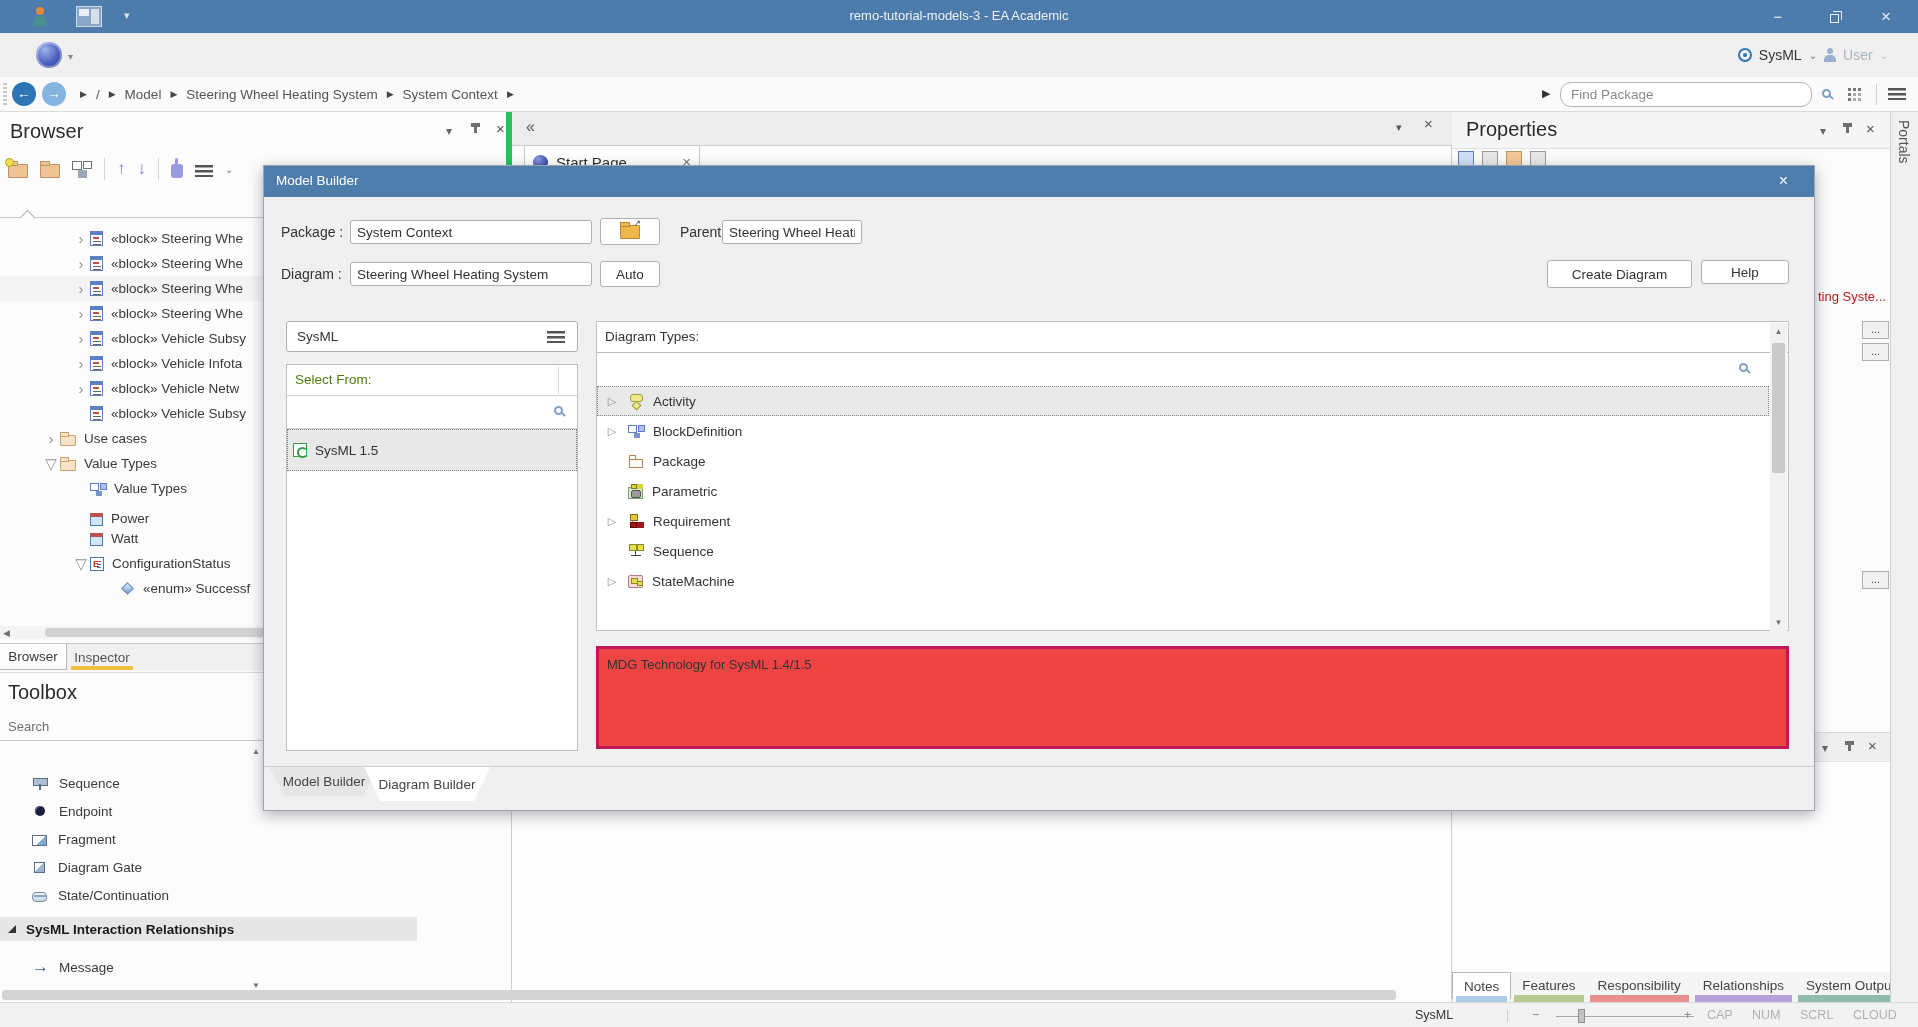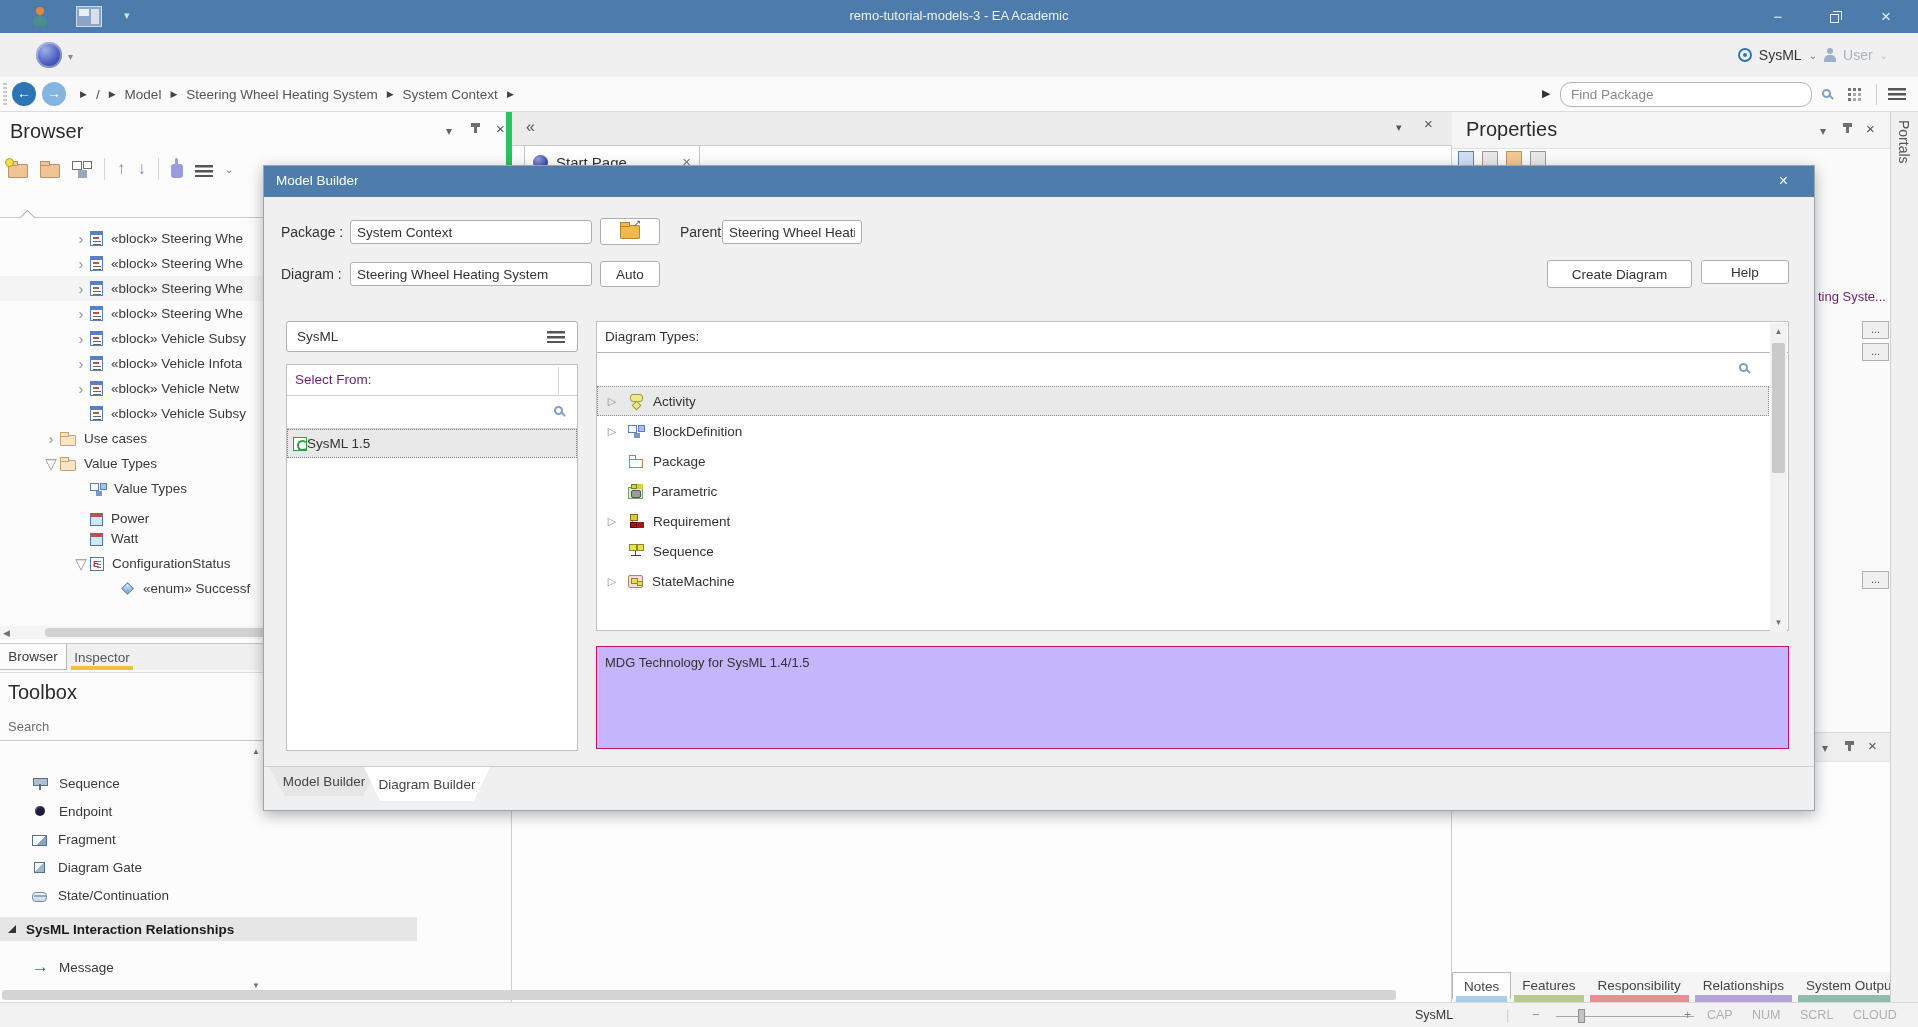--- a/index.html
+++ b/index.html
@@ -162,21 +162,21 @@
   #start-tab { position:absolute; left:12px; top:33px; width:176px; height:34px; background:#fff; border:1px solid #c8c8c8; display:flex; align-items:center; gap:8px; padding:0 8px; }
   .ic-globe { width:15px; height:15px; border-radius:50%; background:radial-gradient(circle at 35% 30%, #8fa0e0, #4050b0 60%, #2a3488); flex:none; }
   #start-tab .tab-label { font-size:15px; color:#333; white-space:nowrap; }
   #start-tab .ic-x { margin-left:auto; color:#777; }
 
   
   #props { position:absolute; left:1452px; top:112px; width:438px; height:890px; background:#f5f5f5; }
   #props .panel-title { position:absolute; left:14px; top:6px; }
   #props-content { position:absolute; left:0; top:36px; width:438px; height:584px; background:#fbfbfb; border-top:1px solid #e0e0e0; }
   .pfrag-ic { position:absolute; top:2px; width:16px; height:16px; border:1px solid #999; background:#e8e8e8; }
-  .pfrag-text { position:absolute; left:366px; top:140px; font-size:13px; color:#701a75; white-space:nowrap; }
+  .pfrag-text { position:absolute; left:366px; top:140px; font-size:13px; color:#b91c1c; white-space:nowrap; }
   .pell { position:absolute; left:410px; width:27px; height:18px; background:#f0f0f0; border:1px solid #b0b0b0; font-size:11px; color:#555; text-align:center; line-height:14px; }
   #props-hdr2 { position:absolute; left:0; top:620px; width:438px; height:30px; background:#efefef; border-top:1px solid #d8d8d8; border-bottom:1px solid #e4e4e4; }
   #props-notes-area { position:absolute; left:0; top:650px; width:438px; height:212px; background:#fdfdfd; }
   #props-tabs { position:absolute; left:0; top:860px; width:438px; height:30px; background:#f5f5f5; display:flex; align-items:flex-start; }
   .ptab { position:relative; height:27px; padding:0 11px; display:flex; align-items:center; font-size:13.5px; color:#444; white-space:nowrap; }
   .ptab.active { background:#fff; border:1px solid #b8b8b8; border-bottom:none; }
   .ptab-bar { position:absolute; left:3px; right:3px; bottom:-3px; height:7px; }
   .ptab.active .ptab-bar { bottom:-4px; }
 
   
@@ -210,26 +210,26 @@
   .dlg-btn { position:absolute; background:#fff; border:1px solid #b0b0b0; border-radius:3px; font-size:13.5px; color:#333;
              display:flex; align-items:center; justify-content:center; }
   .ic-folder-btn { width:20px; height:14px; background:#f0b84a; border:1px solid #b8863a; border-radius:1px; position:relative; }
   .ic-folder-btn::before { content:""; position:absolute; left:-1px; top:-4px; width:8px; height:3px; background:#f0b84a; border:1px solid #b8863a; }
   .ic-folder-btn::after { content:"↗"; position:absolute; right:-2px; top:-8px; font-size:9px; color:#555; }
   #dlg-combo { position:absolute; left:22px; top:155px; width:292px; height:31px; background:#fff; border:1px solid #b0b0b0; border-radius:3px; }
   #dlg-combo .val { position:absolute; left:10px; top:7px; font-size:13.5px; color:#333; }
   #dlg-combo .ic-menu { position:absolute; right:12px; top:9px; }
   #dlg-left { position:absolute; left:22px; top:198px; width:292px; height:387px; background:#fff; border:1px solid #c0c0c0; }
   #dlg-left .hdr { position:absolute; left:0; top:0; width:100%; height:31px; border-bottom:1px solid #d0d0d0; }
-  #dlg-left .hdr .t { position:absolute; left:8px; top:7px; font-size:13.5px; color:#701a75; }
+  #dlg-left .hdr .t { position:absolute; left:8px; top:7px; font-size:13.5px; color:#4d7c0f; }
   #dlg-left .hdr .colsep { position:absolute; right:18px; top:2px; width:1px; height:27px; background:#d8d8d8; }
   #dlg-left .searchrow { position:absolute; left:0; top:31px; width:100%; height:33px; border-bottom:1px solid #d0d0d0; }
   #dlg-left .searchrow .ic-search { position:absolute; right:14px; top:10px; }
   #tech-list { position:absolute; left:0; top:64px; width:100%; }
-  .tech-row { height:29px; display:flex; align-items:center; padding-left:6px; }
+  .tech-row { height:42px; display:flex; align-items:center; gap:8px; padding-left:6px; }
   .tech-row.sel { background:#e8e8e8; outline:1px dotted #808080; outline-offset:-1px; }
   .tech-row .lbl { font-size:13.5px; color:#333; }
   .ic-sysml { width:14px; height:14px; border:1px solid #2f9e44; background:#fff; }
   .ic-sysml::before { content:""; position:absolute; left:2.5px; top:2.5px; width:7px; height:7px; border:2px solid #2f9e44; border-right-color:transparent; border-radius:50%; }
   #dlg-right { position:absolute; left:332px; top:155px; width:1193px; height:310px; background:#fff; border:1px solid #c0c0c0; }
   #dlg-right .hdr { position:absolute; left:0; top:0; width:100%; height:31px; border-bottom:1px solid #b8b8b8; }
   #dlg-right .hdr .t { position:absolute; left:8px; top:7px; font-size:13.5px; color:#333; }
   #dlg-right .searchrow { position:absolute; left:0; top:31px; width:100%; height:33px; }
   #dlg-right .searchrow .ic-search { position:absolute; right:40px; top:10px; }
   #dt-list { position:absolute; left:0; top:64px; width:1172px; }
@@ -255,21 +255,21 @@
   .ic-package::after { content:""; position:absolute; left:1px; top:6px; width:12px; height:7px; border:1px solid #b9824e; background:#fff; }
   .ic-requirement { background:linear-gradient(#888,#888) 4px 7px/1px 3px no-repeat; }
   .ic-requirement::before { content:""; position:absolute; left:2px; top:1px; width:6px; height:5px; background:#e0c840; border:1px solid #8a6a10; }
   .ic-requirement::after { content:""; position:absolute; left:2px; top:9px; width:5px; height:4px; background:#a01818; border:1px solid #600; box-shadow:7px 0 0 #a01818; }
   .ic-sequence { background:linear-gradient(#444,#444) 3px 12px/10px 1px no-repeat, linear-gradient(#444,#444) 7px 8px/1px 5px no-repeat; }
   .ic-sequence::before { content:""; position:absolute; left:1px; top:1px; width:6px; height:5px; background:#e6e04a; border:1px solid #8a8a2a; }
   .ic-sequence::after { content:""; position:absolute; left:9px; top:1px; width:5px; height:5px; background:#e6e04a; border:1px solid #8a8a2a; }
   .ic-statemachine { width:15px; height:13px; margin-top:1px; background:#f5dada; border:1px solid #b08080; border-radius:2px; }
   .ic-statemachine::before { content:""; position:absolute; left:2px; top:2px; width:5px; height:4px; background:#e6e04a; border:1px solid #8a8a2a; }
   .ic-statemachine::after { content:""; position:absolute; left:8px; top:5px; width:4px; height:3px; background:#e6e04a; border:1px solid #8a8a2a; }
-  #dlg-desc { position:absolute; left:332px; top:480px; width:1193px; height:103px; background:#c4b5fd; border:1px solid #be185d; }
+  #dlg-desc { position:absolute; left:332px; top:480px; width:1193px; height:103px; background:#ef4444; border:3px solid #be185d; }
   #dlg-desc .t { position:absolute; left:8px; top:8px; font-size:13px; color:#333; }
   #dlg-tabline { position:absolute; left:0; top:600px; width:100%; height:1px; background:#cfcfcf; }
   .dlg-tab { position:absolute; top:601px; display:flex; align-items:center; justify-content:center; font-size:13.5px; color:#444;
              clip-path:polygon(0 0, 100% 0, calc(100% - 16px) 100%, 16px 100%); }
   #dlg-tab-mb { left:5px; width:110px; height:29px; background:#e6e6e6; }
   #dlg-tab-db { left:100px; width:126px; height:34px; background:#fff; filter:drop-shadow(0 1px 1px #b8b8b8); }
 </style>
 </head>
 <body>
 

